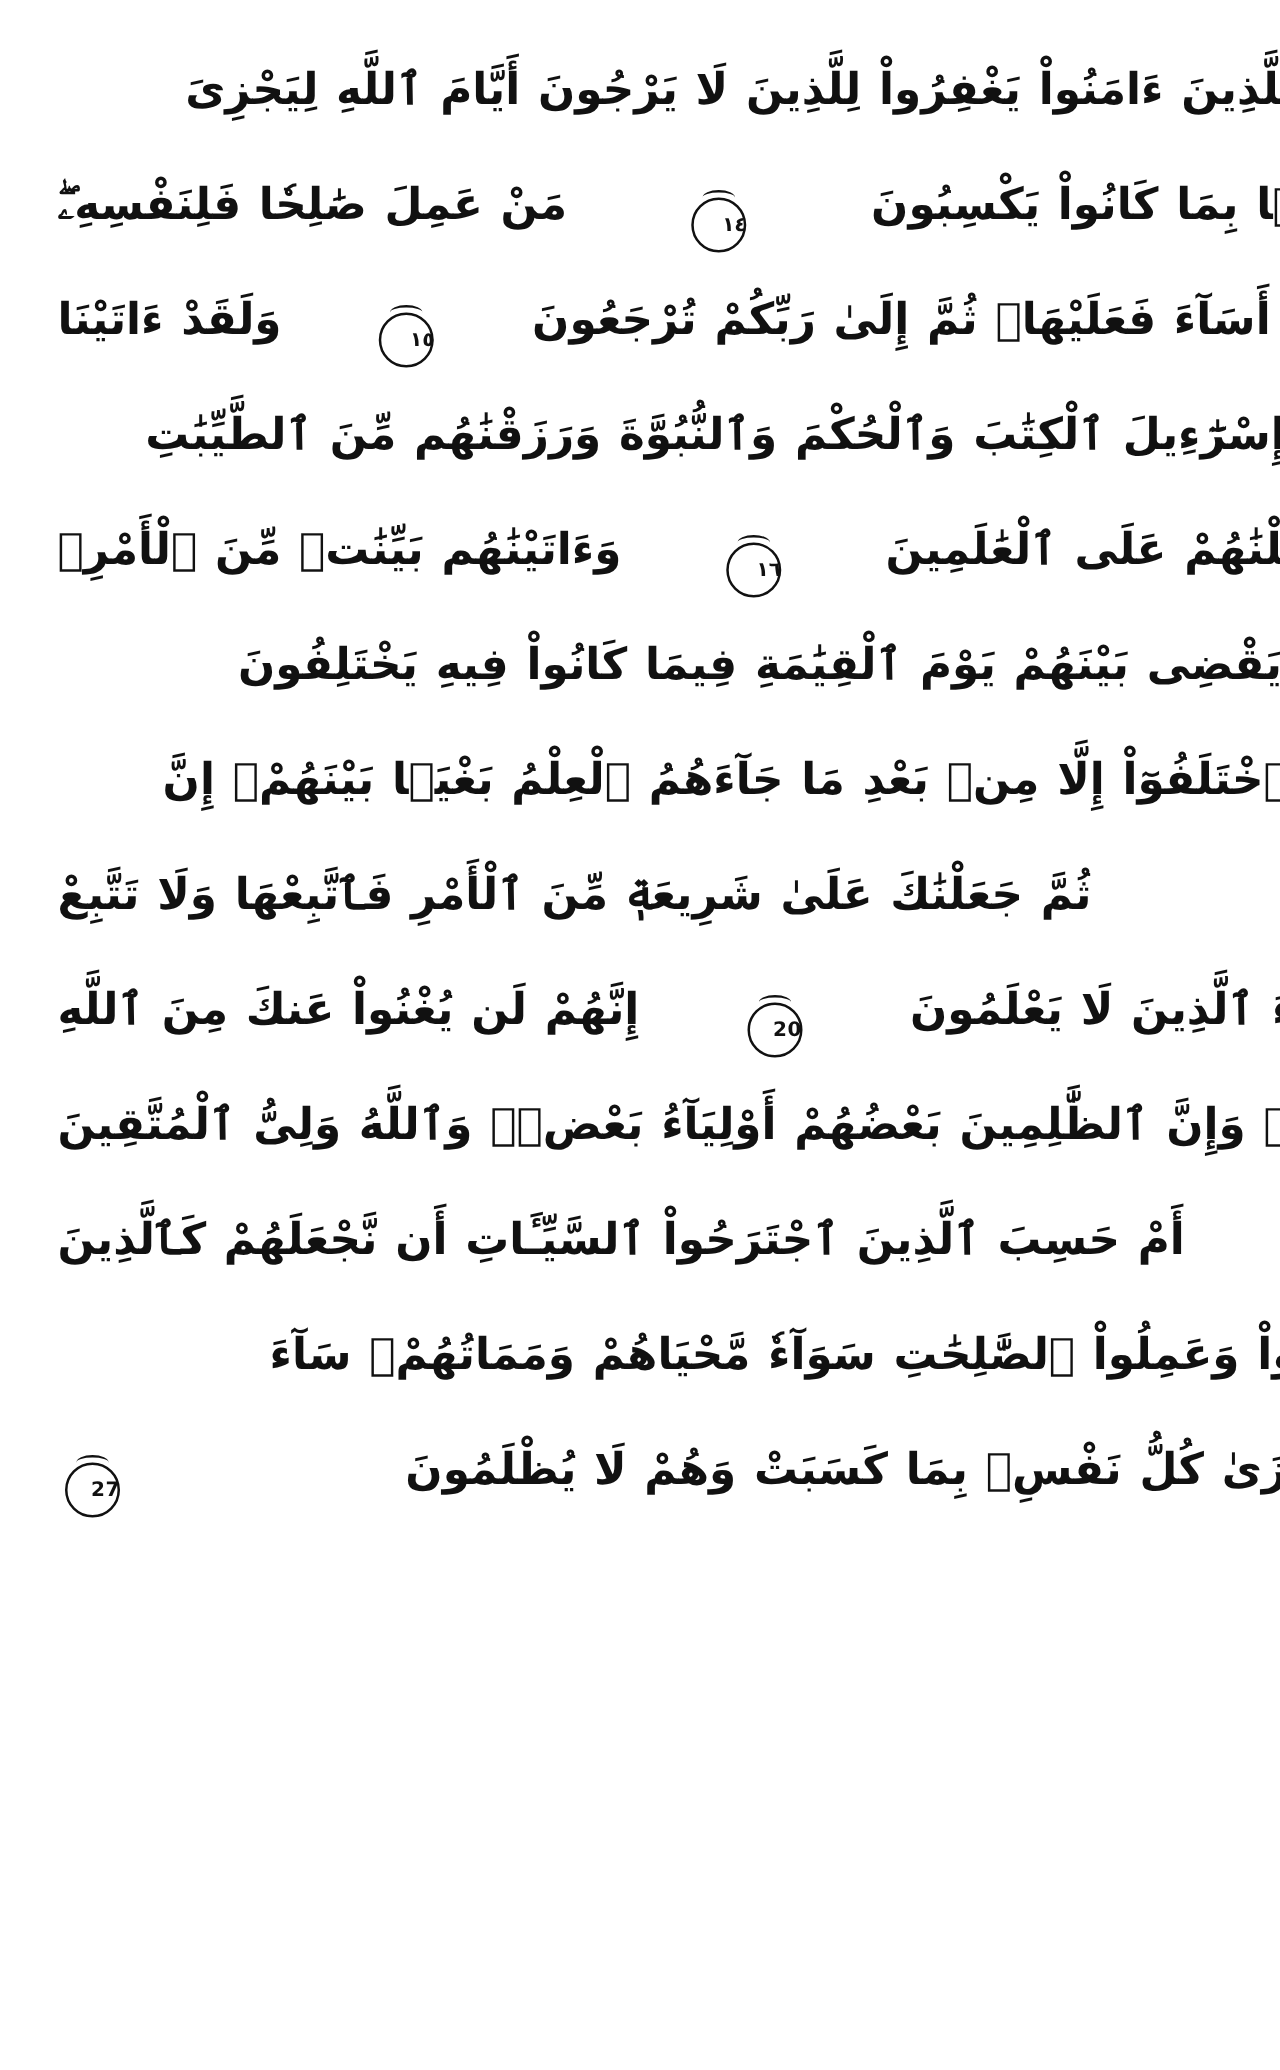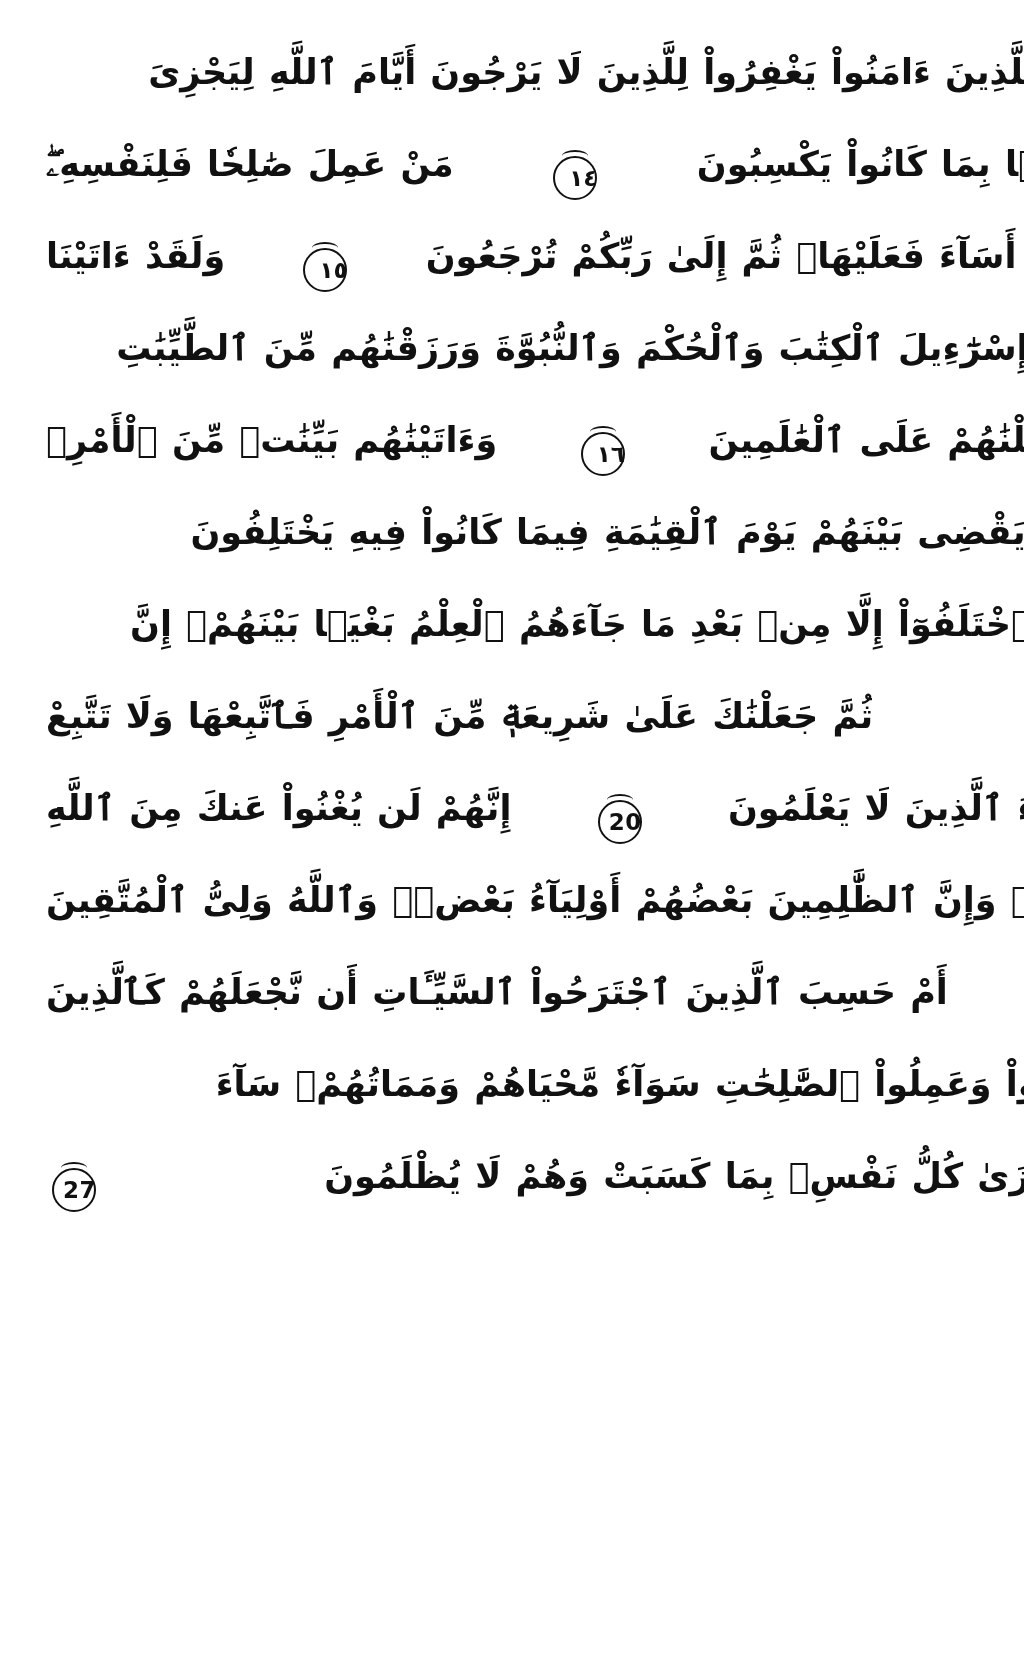--- a/index.html
+++ b/index.html
@@ -51,21 +51,21 @@
   .line > span {
     display: inline-block;
   }
   .ayah-mark {
     display: inline-block;
     position: relative;
     width: 44px;
     height: 44px;
     margin: 0 6px;
     vertical-align: -10px;
-    font-size: 23px;
+    font-size: 16px;
     line-height: 44px;
     text-align: center;
     color: #111111;
     font-family: "DejaVu Sans", sans-serif;
     font-weight: 600;
   }
   .ayah-mark::before {
     content: "";
     position: absolute;
     inset: 0;

